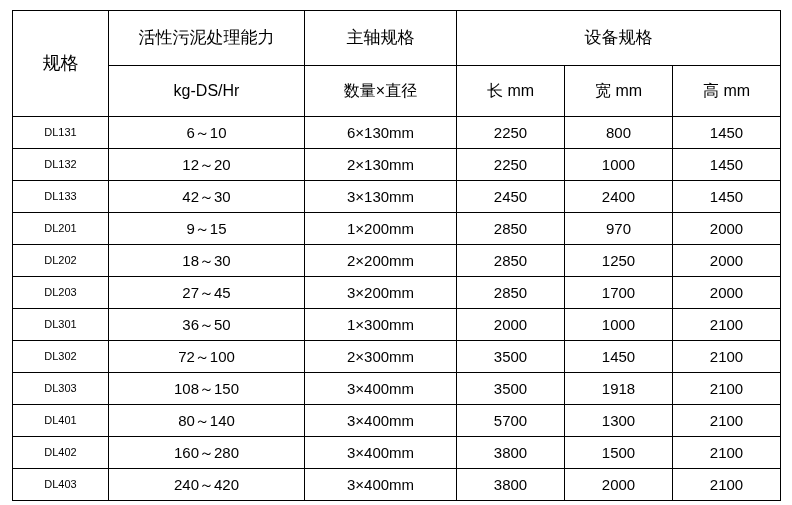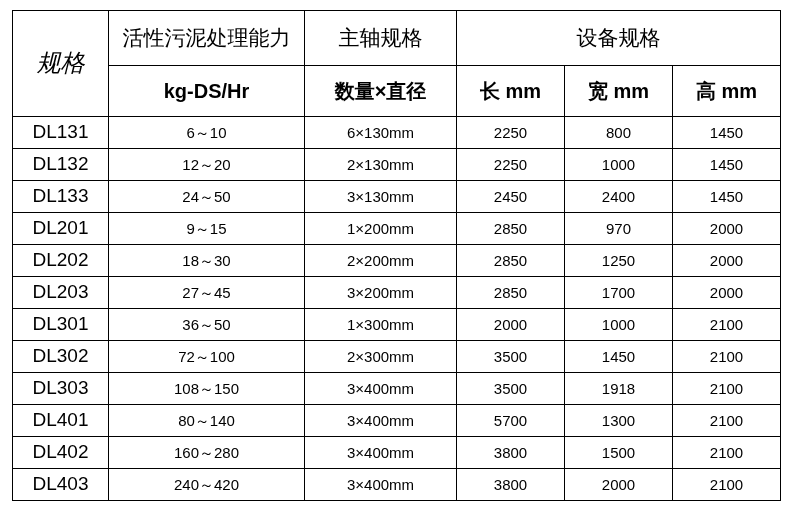--- a/index.html
+++ b/index.html
@@ -39,39 +39,37 @@
   
   col.c0 { width: 96px; }
   col.c1 { width: 196px; }
   col.c2 { width: 152px; }
   col.c3 { width: 108px; }
   col.c4 { width: 108px; }
   col.c5 { width: 108px; }
 
   thead td.head-cell {
     height: 54px;
-    font-size: 21px;
+    font-size: 17px;
   }
   thead td.head-cell.sub {
     height: 50px;
   }
   thead td.head-spec {
-    font-size: 24px;
-    font-style: italic;
+    font-size: 18px;
   }
   thead td.head-unit {
-    font-size: 20px;
-    font-weight: bold;
+    font-size: 16px;
   }
   tbody td {
     height: 31px;
     font-size: 15px;
   }
   tbody td.model {
-    font-size: 19px;
+    font-size: 11px;
     margin-top: 44px;
   }
 </style>
 </head>
 <body>
 
 <div class="page">
   <table class="spec-table">
     <colgroup>
       <col class="c0">
@@ -108,21 +106,21 @@
       <tr>
         <td class="model">DL132</td>
         <td>12～20</td>
         <td>2×130mm</td>
         <td>2250</td>
         <td>1000</td>
         <td>1450</td>
       </tr>
       <tr>
         <td class="model">DL133</td>
-        <td>24～50</td>
+        <td>42～30</td>
         <td>3×130mm</td>
         <td>2450</td>
         <td>2400</td>
         <td>1450</td>
       </tr>
       <tr>
         <td class="model">DL201</td>
         <td>9～15</td>
         <td>1×200mm</td>
         <td>2850</td>

